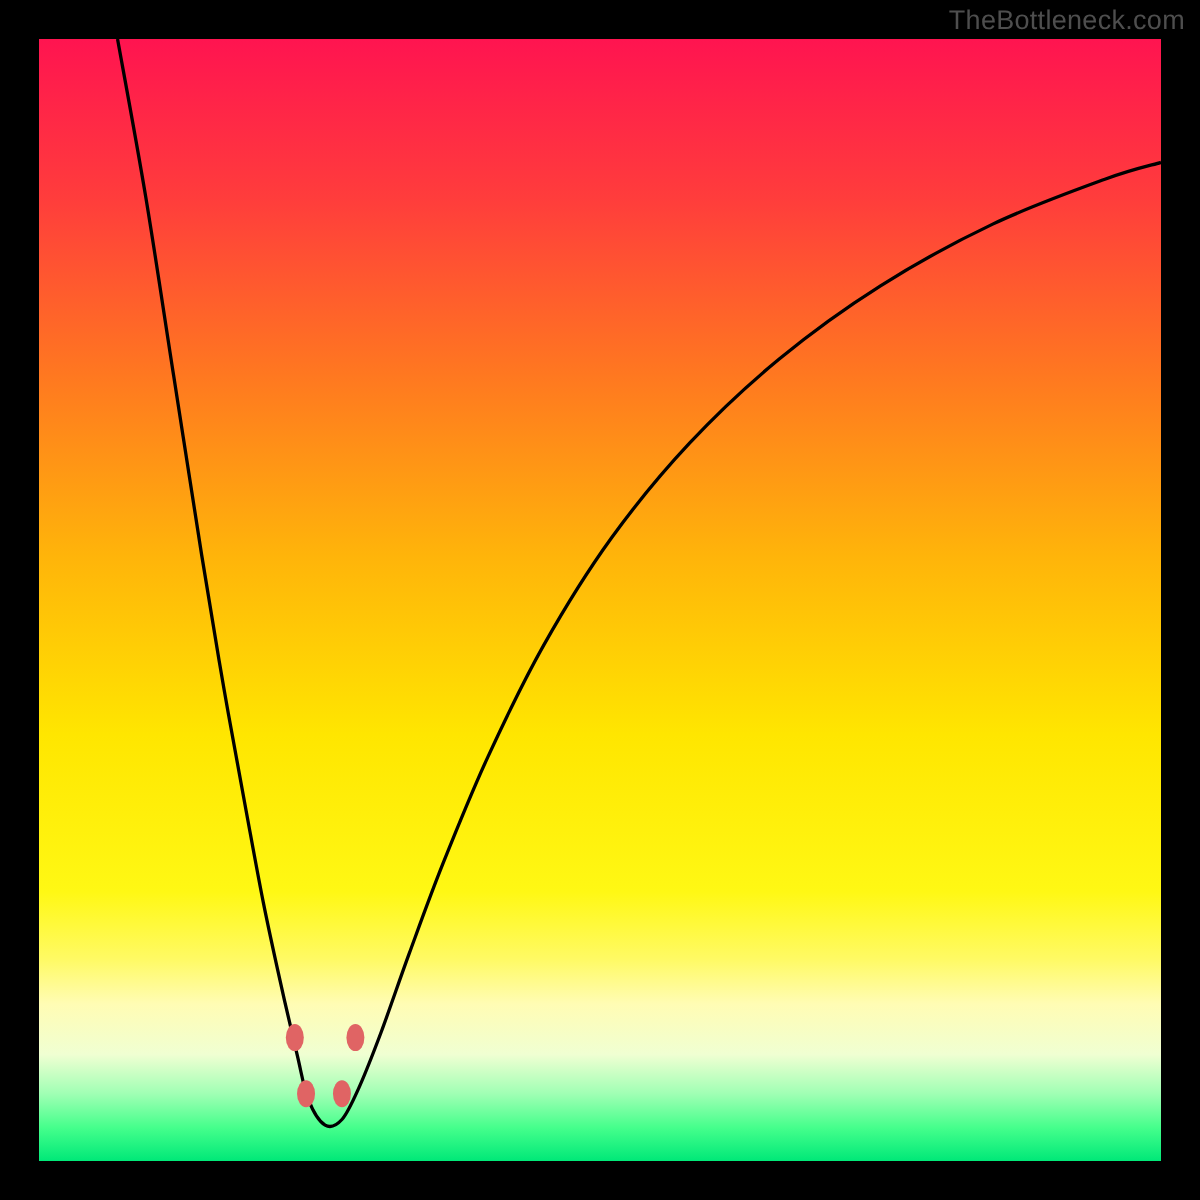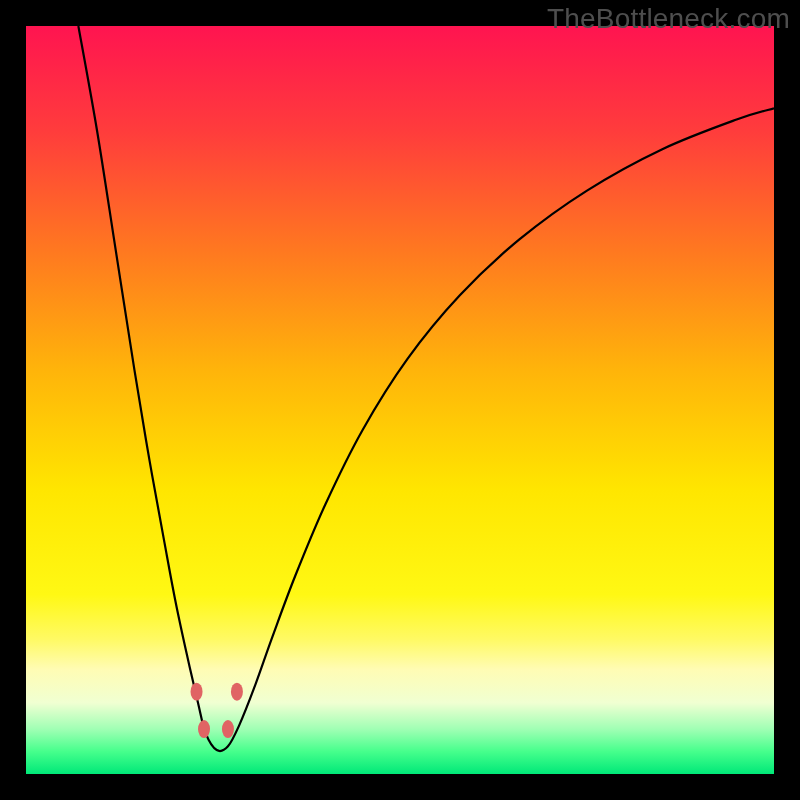--- a/index.html
+++ b/index.html
@@ -24,21 +24,21 @@
     left: 0;
     top: 0;
     width: 748px;
     height: 748px;
   }
   .watermark {
     position: absolute;
     top: 3px;
     right: 10px;
     color: #4e4e4e;
-    font-size: 28px;
+    font-size: 18px;
     font-weight: 400;
     letter-spacing: 0.2px;
     user-select: none;
   }
 </style>
 </head>
 <body>
 
 <div class="frame">
   <svg class="plot" viewBox="0 0 748 748">

